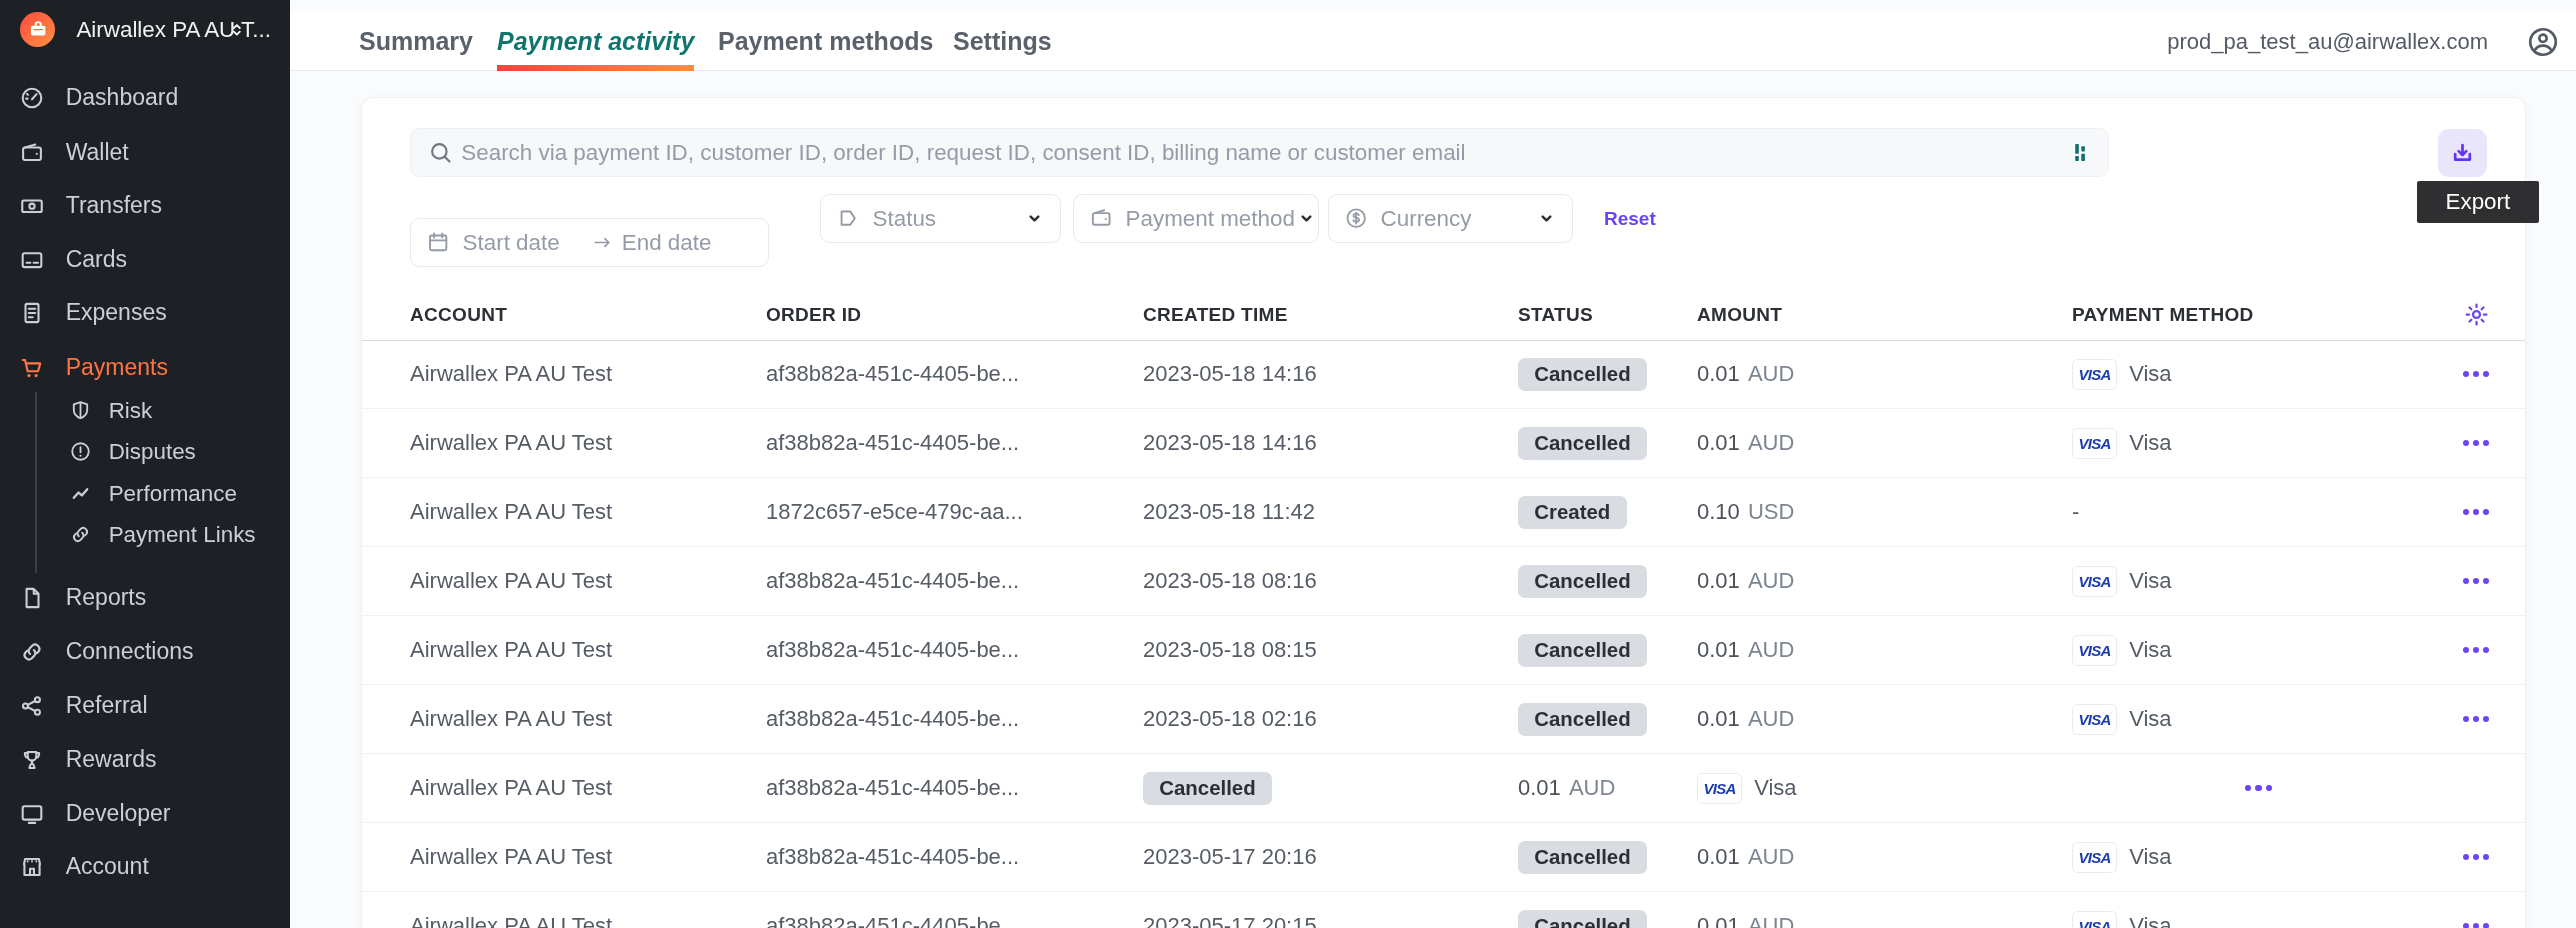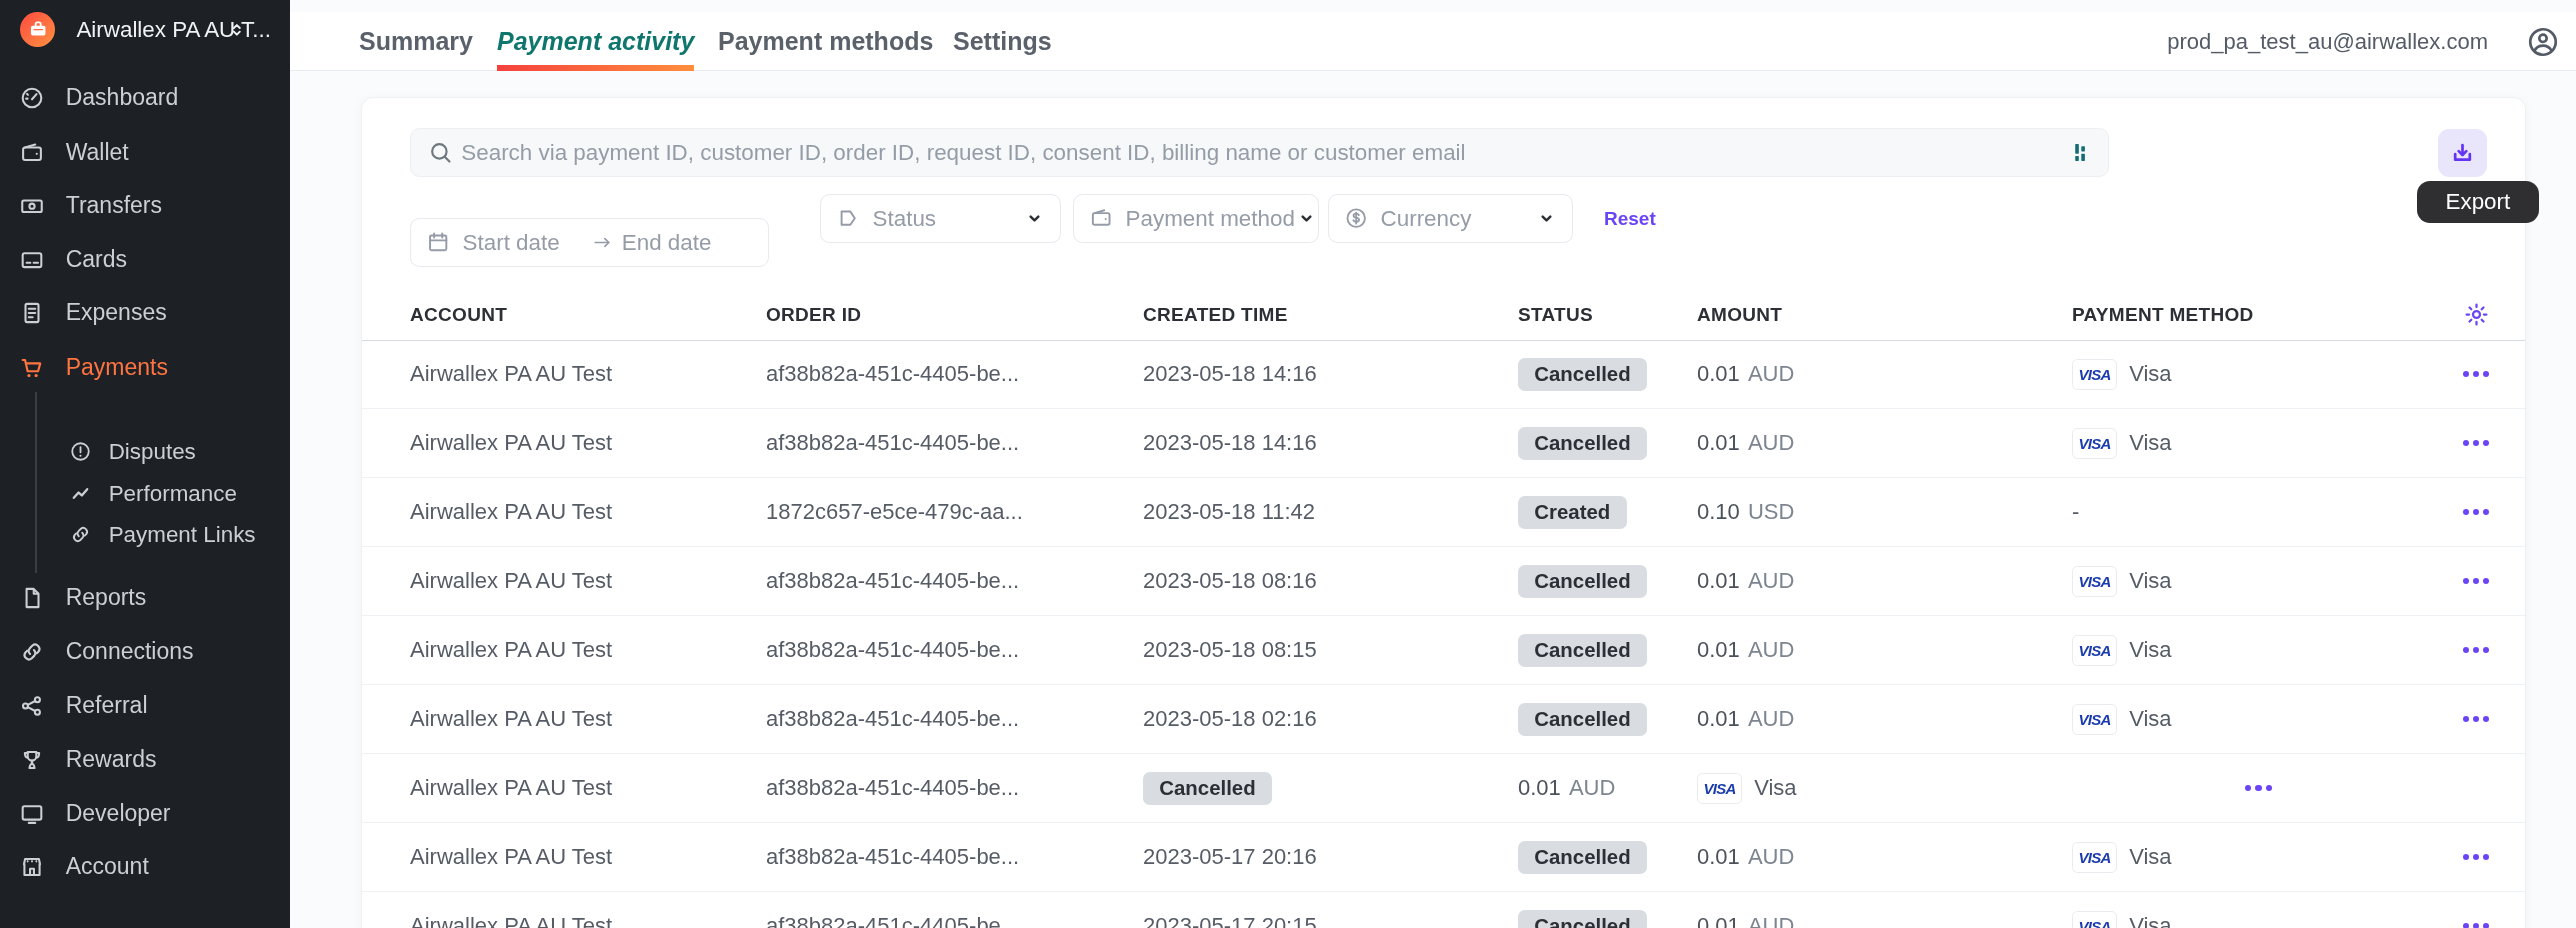--- a/index.html
+++ b/index.html
@@ -47,21 +47,21 @@
   .search-box { position:absolute; left:48px; top:30px; width:1699px; height:49px; background:#f7f8f9;
                 border:1.4px solid #edeff2; border-radius:9.5px; display:flex; align-items:center; }
   .search-box .mag { width:27px; height:27px; margin-left:16.3px; color:#6f7781; flex:none; }
   .search-box input { flex:1; border:none; outline:none; background:transparent; font-size:22.4px;
                       font-family:"Liberation Sans", sans-serif; color:#3a3f47; margin-left:7px; }
   .search-box input::placeholder { color:#949ca7; }
   .search-box .cols-ic { width:27px; height:27px; margin-right:15px; color:#136d74; flex:none; cursor:pointer; }
   .export-btn { position:absolute; left:2076px; top:31px; width:49px; height:48px; background:#e9e6fc;
                 border-radius:11px; display:flex; align-items:center; justify-content:center; color:#6334f4; cursor:pointer; }
   .tooltip { position:absolute; left:2055px; top:83px; height:42px; padding:0 28.5px; background:#2f2f31;
-             border-radius:13px; color:#ffffff; font-size:22.4px; line-height:42px; z-index:9; }
+             border-radius:2px; color:#ffffff; font-size:22.4px; line-height:42px; z-index:9; }
 
   
   .filters { position:absolute; left:0; top:96px; width:100%; height:49px; }
   .fbox { position:absolute; top:0; height:49px; background:#ffffff; border:1.4px solid #e6e9ed; border-radius:9.5px;
           display:flex; align-items:center; color:#959ca7; cursor:pointer; }
   .fbox .f-icon { width:24.4px; height:24.4px; margin-left:15px; display:flex; flex:none; }
   .fbox .f-label { font-size:22.4px; margin-left:12.2px; white-space:nowrap; }
   .fbox .f-chevron { width:23px; height:23px; margin-left:auto; margin-right:13.6px; color:#2c3036; flex:none; }
   .f-date { left:48px; width:359px;margin-top:24px; }
   .f-date .f-arrow { width:23px; height:23px; margin-left:31px; color:#959ca7; flex:none; }
@@ -171,20 +171,29 @@
       <svg width="26" height="26" viewBox="0 0 24 24" fill="none" stroke="currentColor" stroke-width="2" stroke-linecap="round" stroke-linejoin="round">
         <path d="M3.4 4.6h2.2L8 15h9.6l2-7.2H6.2"></path>
           <circle cx="9.2" cy="19" r="1.5" fill="currentColor" stroke="none"></circle>
           <circle cx="15.8" cy="19" r="1.5" fill="currentColor" stroke="none"></circle>
       </svg>
     </span>
     <span class="s-label">Payments</span>
   </div>
 
   <div class="sub-rail"></div>
+  <div class="side-sub" style="top:390px">
+    <span class="s-icon">
+      <svg width="23" height="23" viewBox="0 0 24 24" fill="none" stroke="currentColor" stroke-width="1.9" stroke-linejoin="round">
+        <path d="M12 3.2 19 5.6v5.6c0 4.4-2.9 7.4-7 8.9-4.1-1.5-7-4.5-7-8.9V5.6z"></path>
+          <path d="M12 3.2v16.9"></path>
+      </svg>
+    </span>
+    <span class="s-label">Risk</span>
+  </div>
   <div class="side-sub" style="top:431px">
     <span class="s-icon">
       <svg width="23" height="23" viewBox="0 0 24 24" fill="none" stroke="currentColor" stroke-width="1.9" stroke-linecap="round">
         <circle cx="12" cy="12" r="8.6"></circle>
           <path d="M12 7.4v5.4"></path>
           <circle cx="12" cy="16.4" r="1.1" fill="currentColor" stroke="none"></circle>
       </svg>
     </span>
     <span class="s-label">Disputes</span>
   </div>

